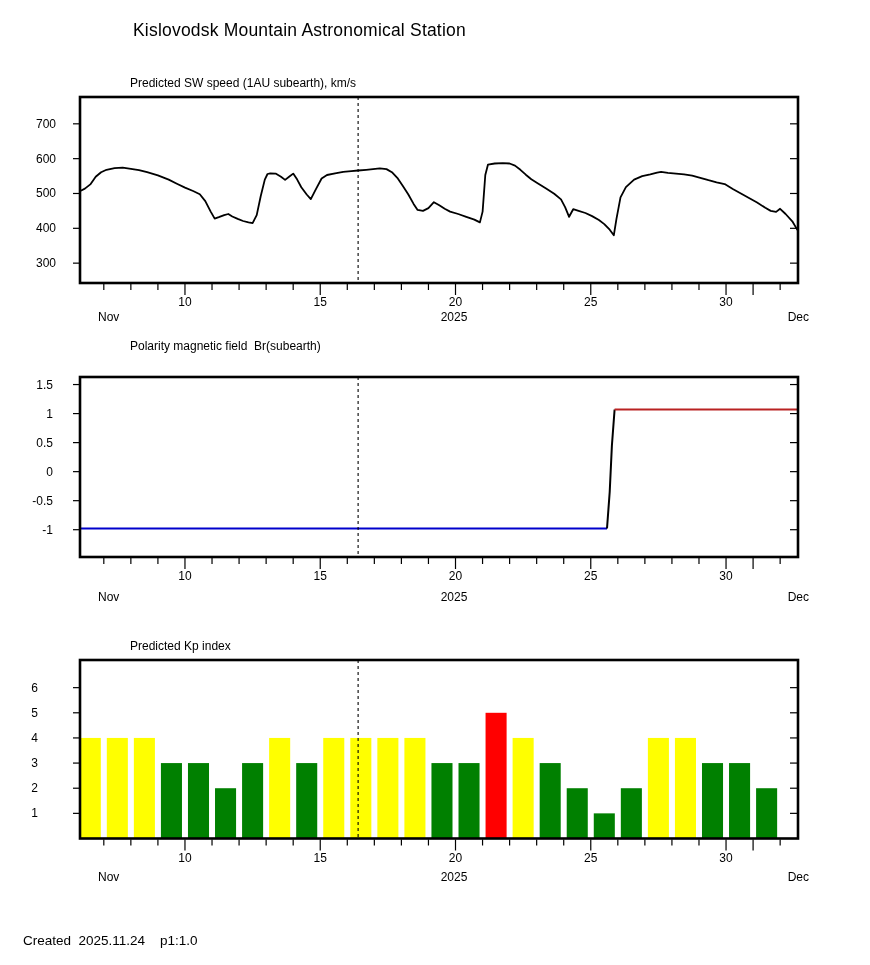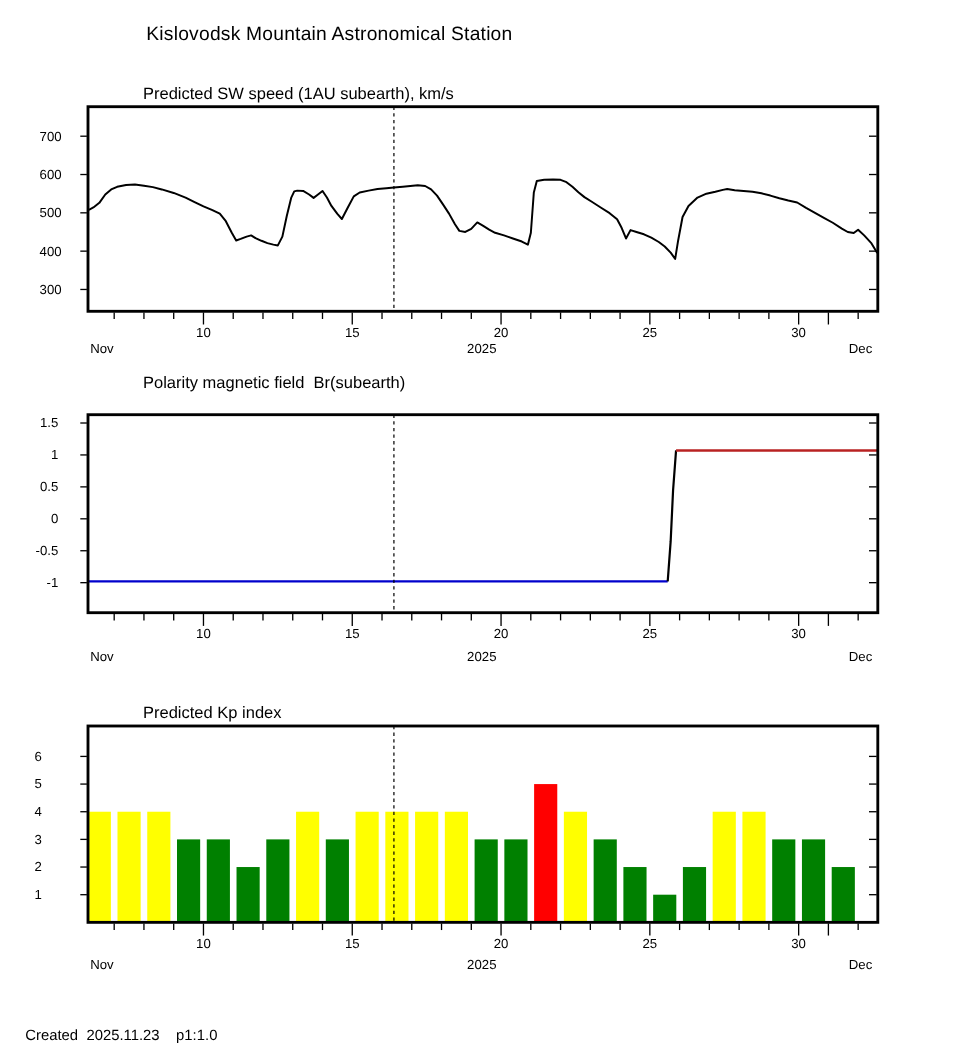--- a/index.html
+++ b/index.html
@@ -6,25 +6,25 @@
   .canvas{
     position:relative;
     width:870px;height:965px;
     background:#ffffff;
     font-family:"Liberation Sans",sans-serif;
     color:#000;
     overflow:hidden;
   }
   .overlay{position:absolute;white-space:pre;line-height:1.15;color:#000;}
   .page-title{left:133px;top:20px;font-size:17.5px;letter-spacing:0.2px;}
-  .chart-title{font-size:15px;left:130px;}
+  .chart-title{font-size:12px;left:130px;}
   .ct-1{top:77px;}
   .ct-2{top:340px;}
   .ct-3{top:640px;}
-  .month-row{left:80px;width:716px;font-size:12px;}
+  .month-row{left:96px;width:716px;font-size:12px;}
   .mr-1{top:311px;}
   .mr-2{top:591px;}
   .mr-3{top:871px;}
   .month-start{position:absolute;left:2px;top:0;}
   .year-label{position:absolute;left:0;width:100%;text-align:center;top:0;}
   .month-end{position:absolute;right:3px;top:0;text-align:right;}
   .footer{left:23px;top:933px;font-size:13.5px;}
   svg{position:absolute;left:0;top:0;}
   text{font-family:"Liberation Sans",sans-serif;}
 </style>
@@ -249,14 +249,14 @@
     <span class="month-start">Nov</span>
     <span class="year-label">2025</span>
     <span class="month-end">Dec</span>
   </div>
   <div class="overlay month-row mr-3">
     <span class="month-start">Nov</span>
     <span class="year-label">2025</span>
     <span class="month-end">Dec</span>
   </div>
 
-  <div class="overlay footer">Created  2025.11.23    p1:1.0</div>
+  <div class="overlay footer">Created  2025.11.24    p1:1.0</div>
 </div>
 
 </body></html>

